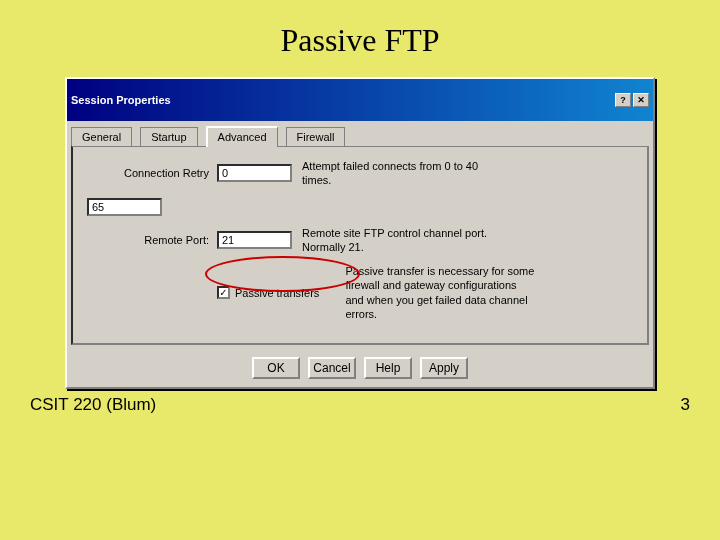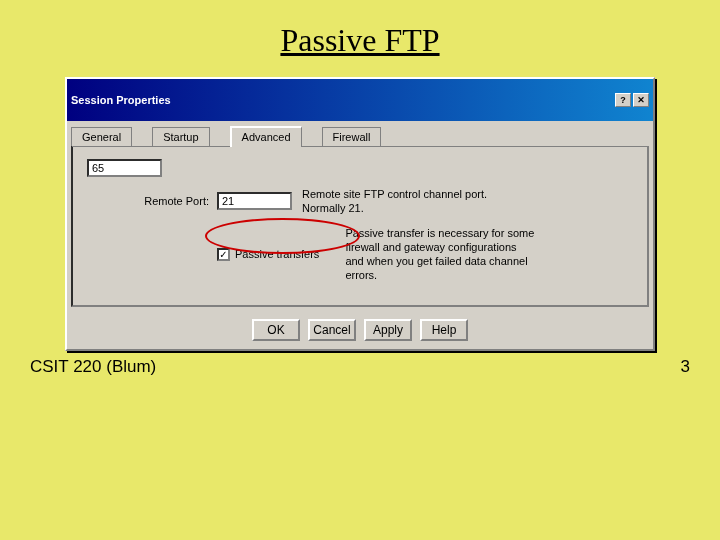--- a/index.html
+++ b/index.html
@@ -13,21 +13,20 @@
       position: relative;
     }
 
     .page-title {
       text-align: center;
       font-size: 32px;
       font-weight: normal;
       padding-top: 22px;
       padding-bottom: 18px;
       color: #000;
-      text-decoration: underline;
     }
 
     .dialog-wrapper {
       display: flex;
       justify-content: center;
       align-items: flex-start;
     }
 
     .dialog {
       width: 590px;
@@ -73,21 +72,21 @@
       font-size: 9px;
       color: #000;
       cursor: pointer;
       font-weight: bold;
     }
 
     .tabs-row {
       display: flex;
       align-items: flex-end;
       padding: 4px 4px 0 4px;
-      gap: 20px;
+      gap: 8px;
       background: #d4d0c8;
     }
 
     .tab {
       padding: 3px 10px;
       background: #d4d0c8;
       border: 1px solid #808080;
       border-bottom: none;
       font-size: 11px;
       cursor: pointer;
@@ -253,20 +252,25 @@
 
     <div class="tabs-row">
       <div class="tab">General</div>
       <div class="tab">Startup</div>
       <div class="tab active">Advanced</div>
       <div class="tab">Firewall</div>
     </div>
 
     <div class="dialog-body">
 
+      <div class="form-row">
+        <label class="form-label">Connection Retry</label>
+        <input class="form-input" type="text" value="0" style="">
+        <span class="form-desc">Attempt failed connects from 0 to 40 times.</span>
+      </div>
 
       <div class="form-row">
         <input class="form-input" type="text" value="65" style="">
       </div>
 
       <div class="form-row">
         <label class="form-label">Remote Port:</label>
         <input class="form-input" type="text" value="21" style="">
         <span class="form-desc">Remote site FTP control channel port. Normally 21.</span>
       </div>
@@ -278,22 +282,22 @@
           <span class="checkbox-label">Passive transfers</span>
         </div>
         <span class="checkbox-desc">Passive transfer is necessary for some firewall and gateway configurations and when you get failed data channel errors.</span>
       </div>
 
     </div>
 
     <div class="dialog-buttons">
       <button class="win-btn">OK</button>
       <button class="win-btn">Cancel</button>
+      <button class="win-btn">Help</button>
       <button class="win-btn">Apply</button>
-      <button class="win-btn">Help</button>
     </div>
 
   </div>
 </div>
 
 <div class="footer-row">
   <span>CSIT 220 (Blum)</span>
   <span>3</span>
 </div>
 

